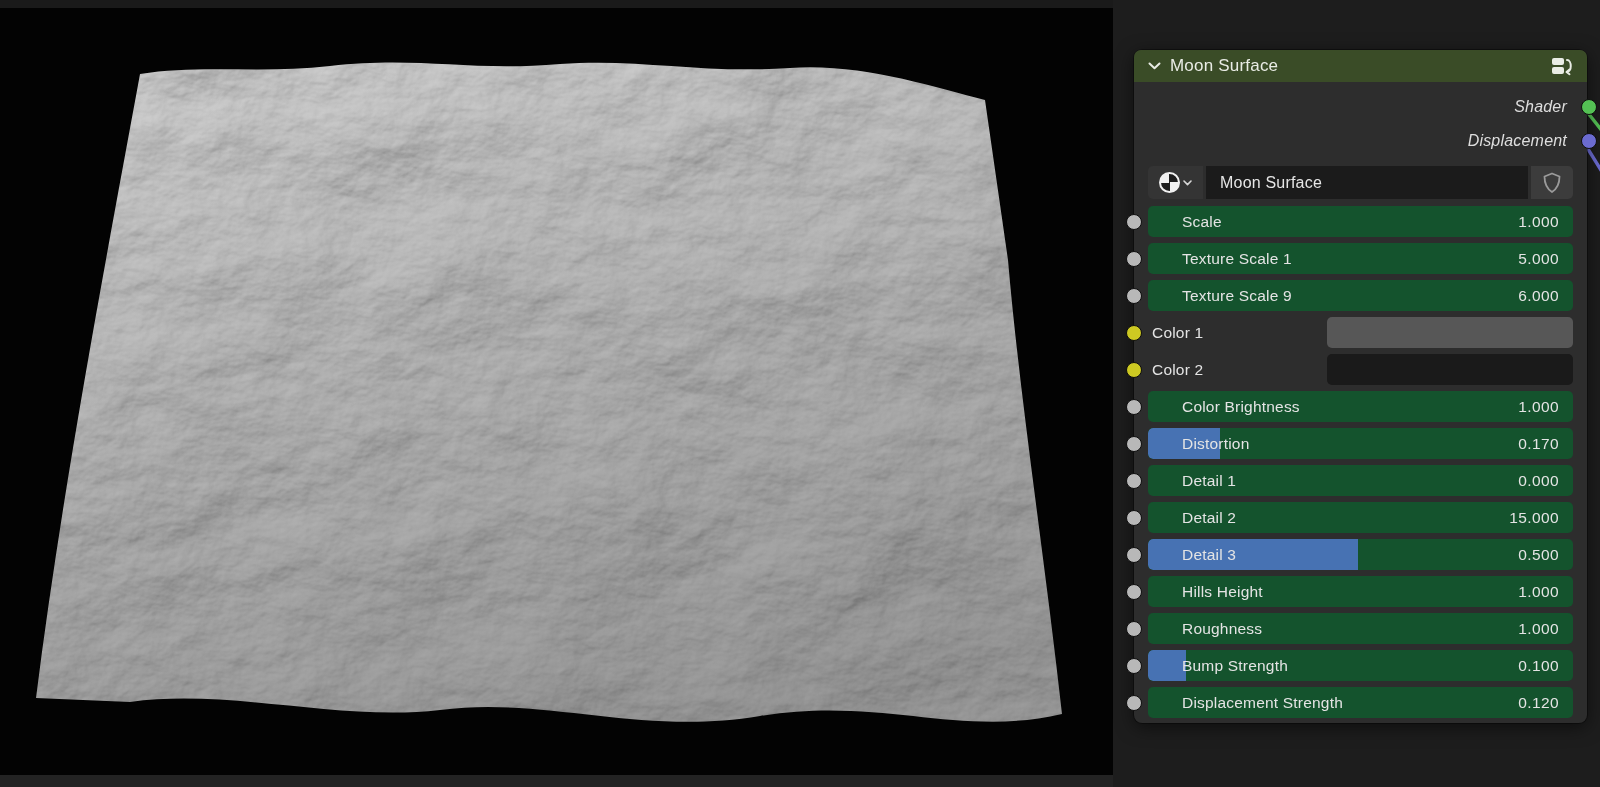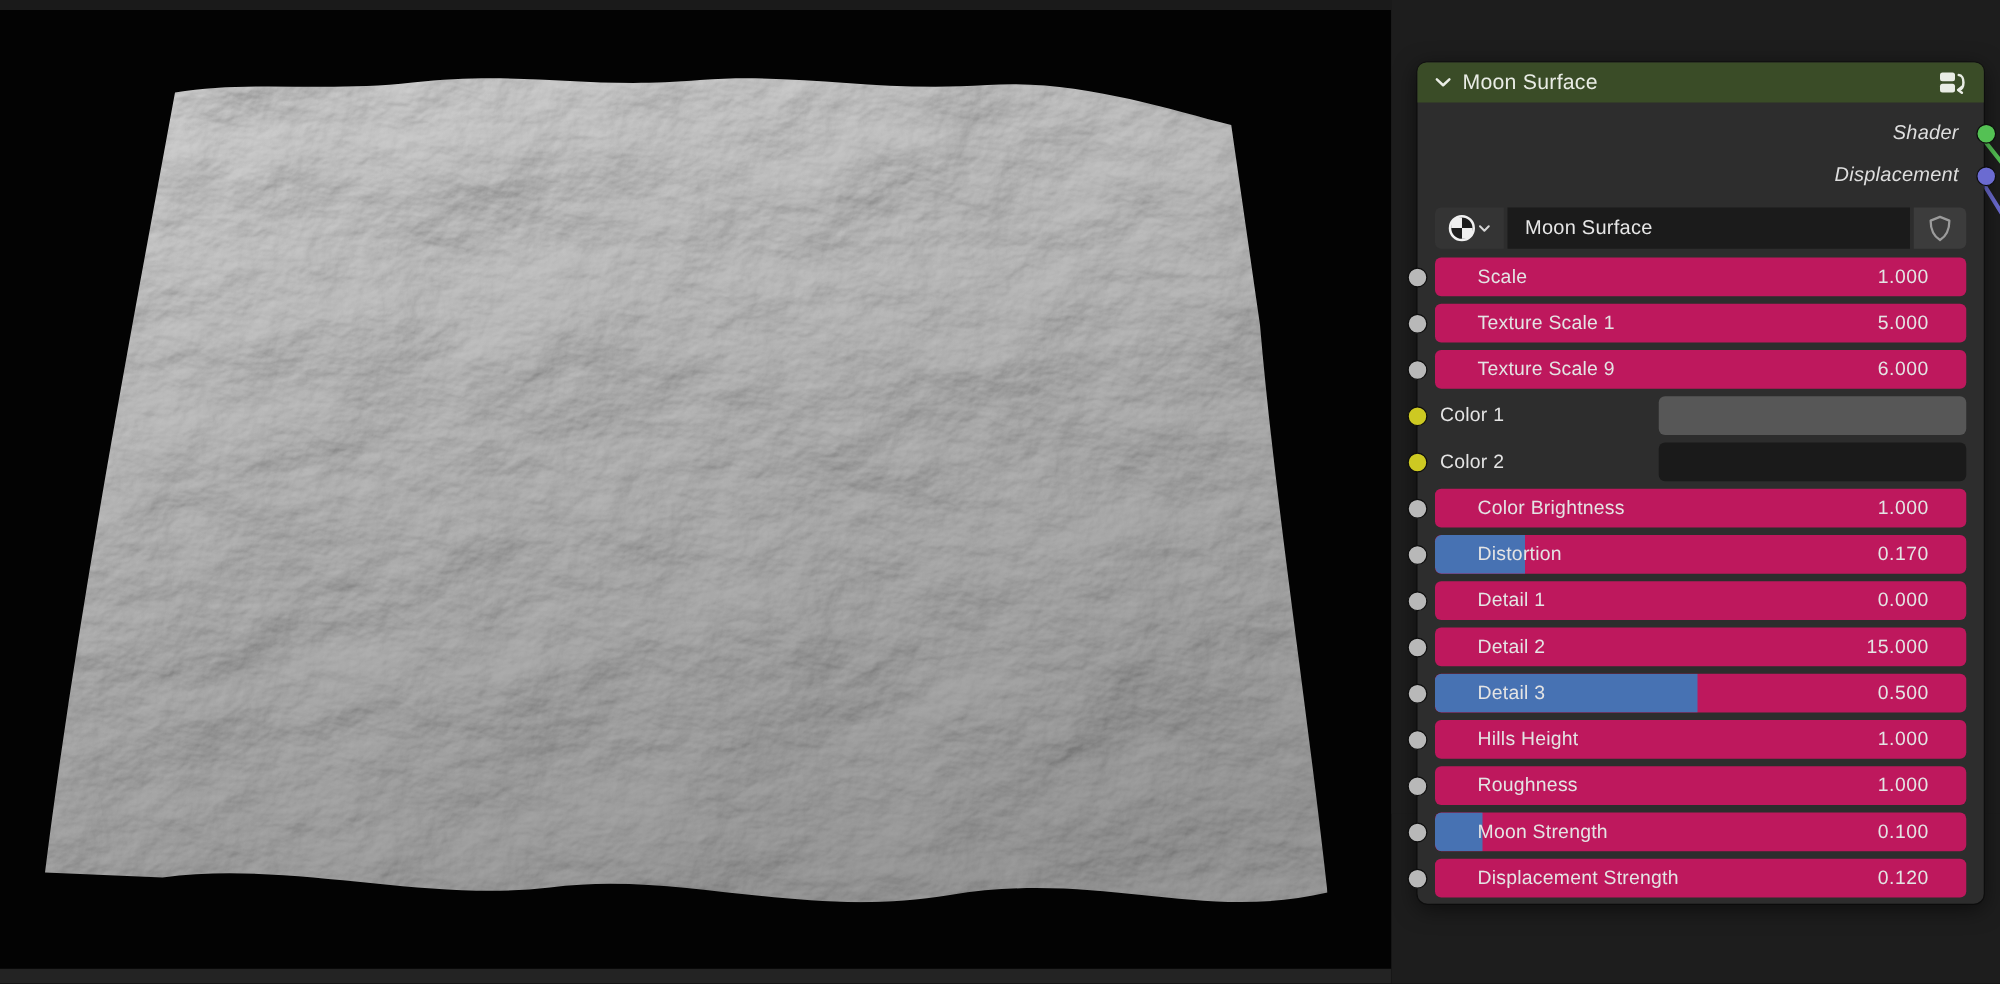--- a/index.html
+++ b/index.html
@@ -74,31 +74,31 @@
   }
   .shield-btn {
     width:42px; background:#3c3c3c; border-radius:0 5px 5px 0;
     display:flex; align-items:center; justify-content:center;
   }
 
   .rows { margin:7px 14px 0 14px; display:flex; flex-direction:column; gap:6px; }
   .prow { position:relative; height:31px; }
   .socket.in { left:-22px; }
   .field {
-    position:absolute; inset:0; background:#be185d; border-radius:5px; overflow:hidden;
+    position:absolute; inset:0; background:#14532d; border-radius:5px; overflow:hidden;
   }
   .fill {
     position:absolute; left:0; top:0; bottom:0; border-radius:5px 0 0 5px;
   }
   .flabel {
     position:absolute; left:34px; top:50%; transform:translateY(-50%);
     color:#e4e4e4; font-size:15.5px; letter-spacing:.2px; white-space:nowrap;
   }
   .fvalue {
-    position:absolute; right:30px; top:50%; transform:translateY(-50%);
+    position:absolute; right:14px; top:50%; transform:translateY(-50%);
     color:#e4e4e4; font-size:15.5px; letter-spacing:.4px;
   }
   .clabel {
     position:absolute; left:4px; top:50%; transform:translateY(-50%);
     color:#e4e4e4; font-size:15.5px; letter-spacing:.2px;
   }
   .swatch {
     position:absolute; left:179px; right:0; top:0; bottom:0; border-radius:5px;
   }
 </style>
@@ -271,21 +271,21 @@
             <span class="socket in" style="background: rgb(184, 184, 184);"></span>
             <div class="field">
               <span class="flabel">Roughness</span>
               <span class="fvalue">1.000</span>
             </div>
           </div>
           <div class="prow">
             <span class="socket in" style="background: rgb(184, 184, 184);"></span>
             <div class="field">
               <span class="fill" style="width: 9%; background: rgb(71, 114, 179);"></span>
-              <span class="flabel">Moon Strength</span>
+              <span class="flabel">Bump Strength</span>
               <span class="fvalue">0.100</span>
             </div>
           </div>
           <div class="prow">
             <span class="socket in" style="background: rgb(184, 184, 184);"></span>
             <div class="field">
               <span class="flabel">Displacement Strength</span>
               <span class="fvalue">0.120</span>
             </div>
           </div>

